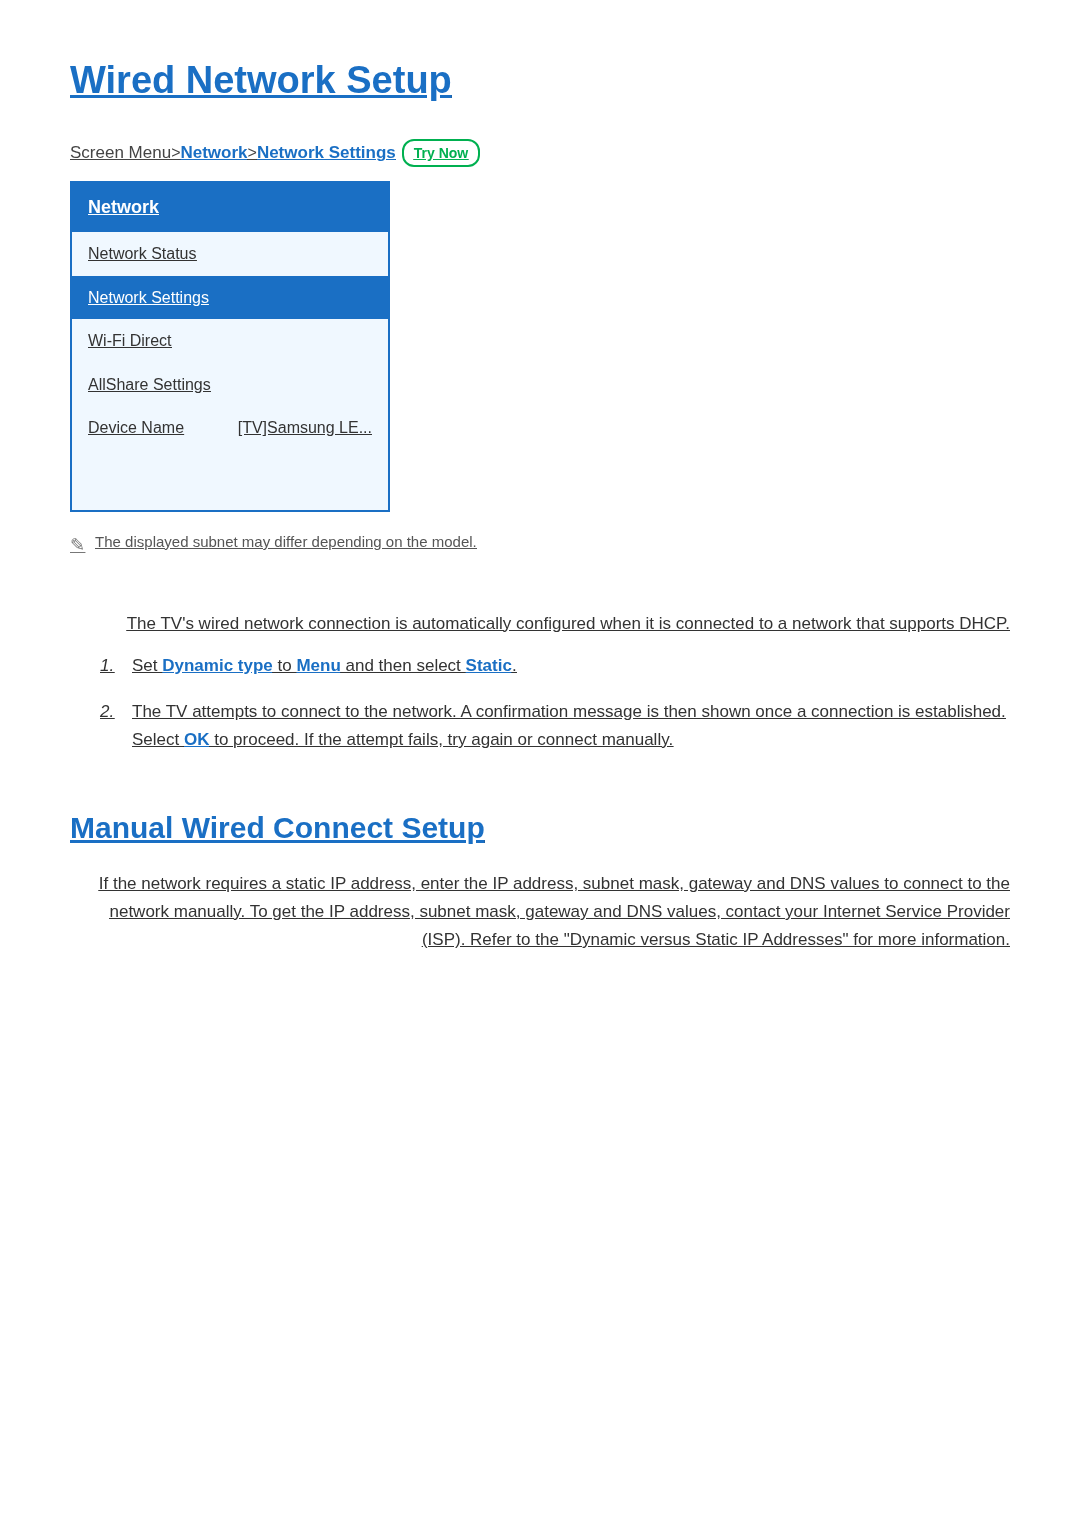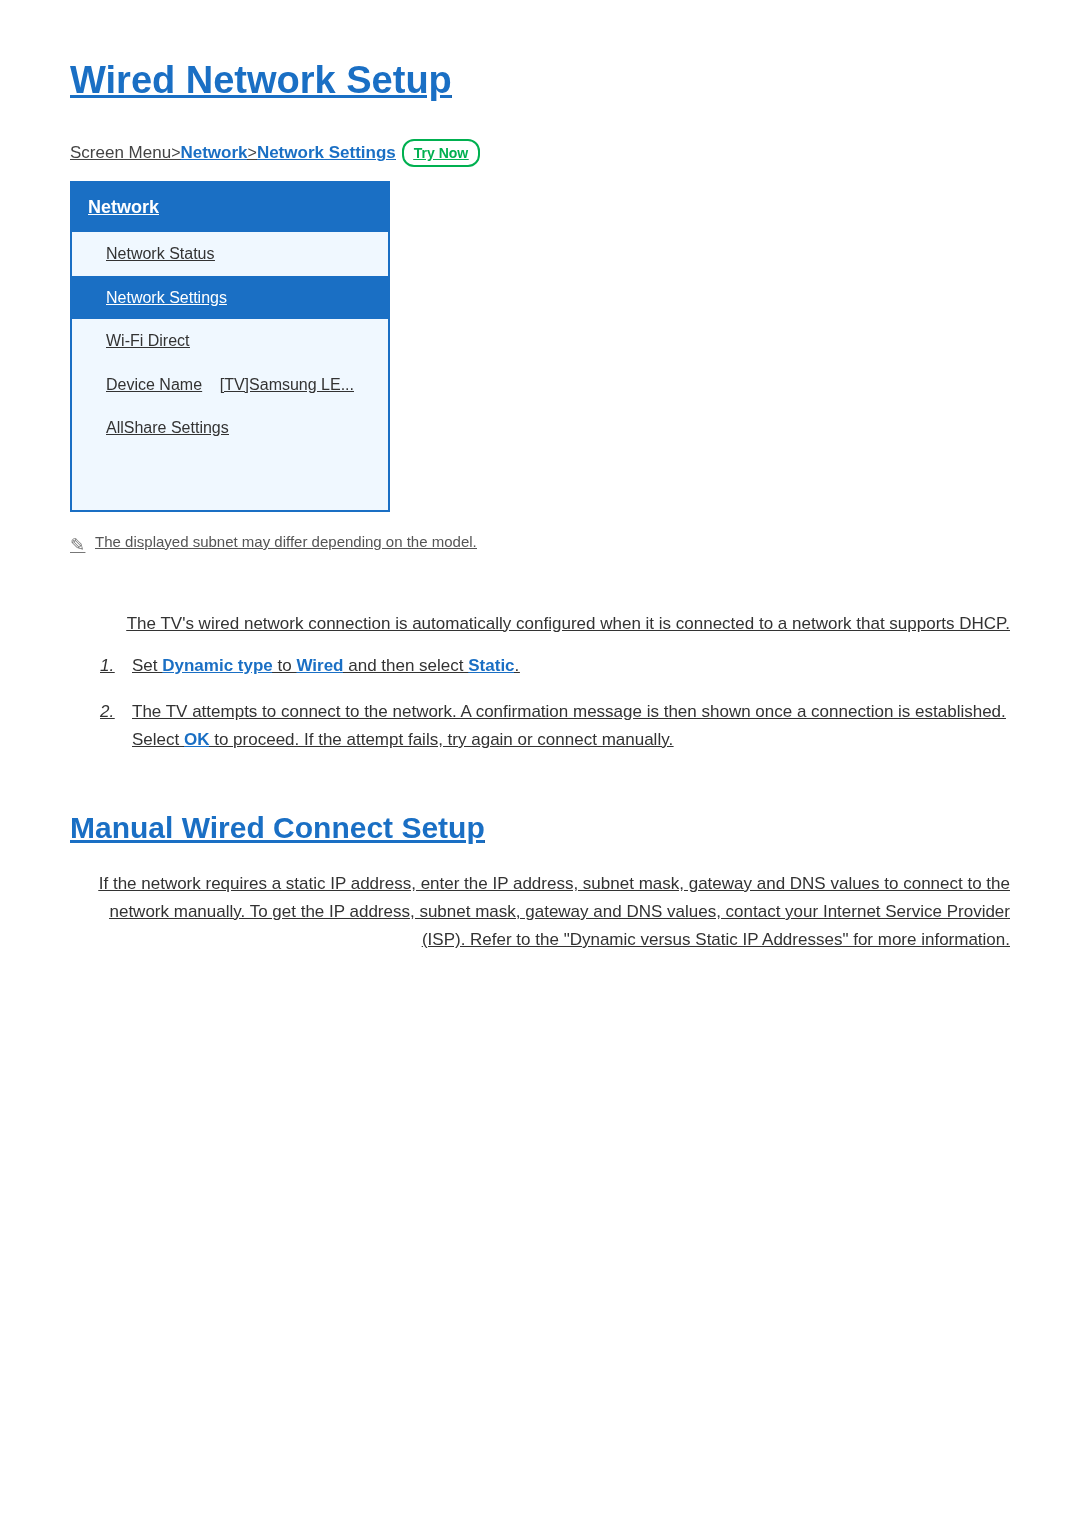--- a/index.html
+++ b/index.html
@@ -62,21 +62,21 @@
 
     .menu-header {
       background: #1a6fc4;
       color: #ffffff;
       font-size: 18px;
       font-weight: bold;
       padding: 10px 16px;
     }
 
     .menu-item {
-      padding: 9px 34px;
+      padding: 9px 16px;
       font-size: 16px;
       color: #333;
       background: #f0f8ff;
     }
 
     .menu-item.active {
       background: #1a6fc4;
       color: #ffffff;
     }
 
@@ -165,42 +165,42 @@
   <span class="breadcrumb-separator">&gt;</span>
   <span class="breadcrumb-link">Network Settings</span>
   <span class="try-now-badge">Try Now</span>
 </div>
 
 <div class="menu-box">
   <div class="menu-header">Network</div>
   <div class="menu-item">Network Status</div>
   <div class="menu-item active">Network Settings</div>
   <div class="menu-item">Wi-Fi Direct</div>
+  <div class="menu-item">AllShare Settings</div>
   <div class="menu-item menu-item-row">
     <span>Device Name</span>
     <span>[TV]Samsung LE...</span>
   </div>
-  <div class="menu-item">AllShare Settings</div>
   <div class="menu-empty"></div>
 </div>
 
 <div class="disclaimer">
   <span class="pencil-icon">✎</span>
   <span>The displayed subnet may differ depending on the model.</span>
 </div>
 
 <div class="section-gap">
   <p class="section-body">The TV's wired network connection is automatically configured when it is connected to a network that supports DHCP.</p>
 
   <ol class="steps">
     <li>
       <span class="step-num">1.</span>
       <span>
         Set <span class="highlight-blue">Dynamic type</span>
-        to <span class="highlight-blue">Wired</span>
+        to <span class="highlight-blue">Menu</span>
         and then select <span class="highlight-blue">Static</span>.
       </span>
     </li>
     <li>
       <span class="step-num">2.</span>
       <span>
         The TV attempts to connect to the network. A confirmation message is then shown once a
         connection is established. Select <span class="highlight-blue">OK</span>
         to proceed. If the attempt fails, try again or connect manually.
       </span>

